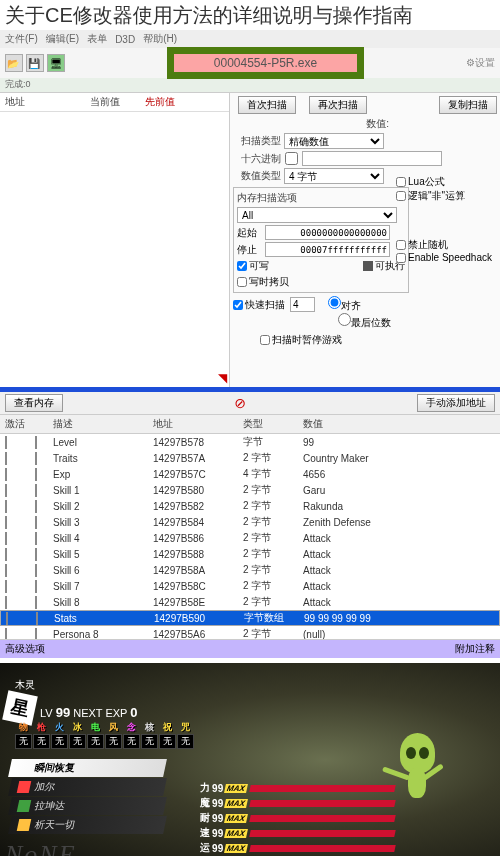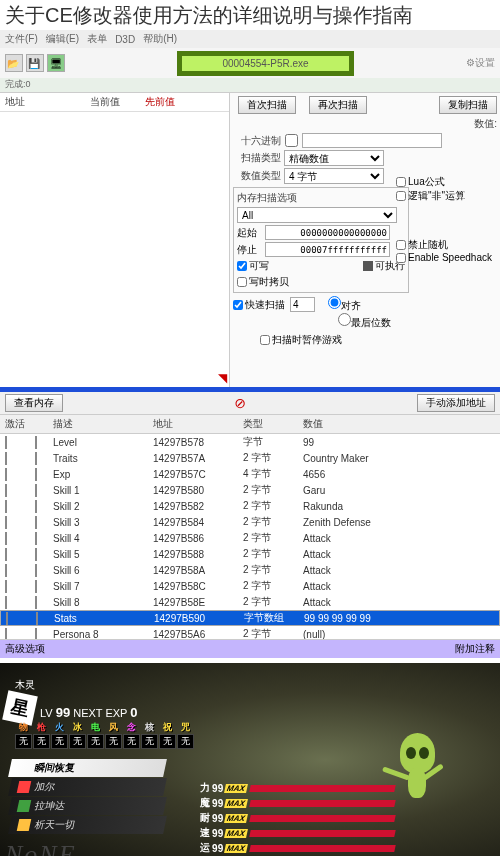--- a/index.html
+++ b/index.html
@@ -2,21 +2,21 @@
 <html><head>
 <meta charset="utf-8">
 <style>
 *{margin:0;padding:0;box-sizing:border-box;font-family:"Microsoft YaHei",sans-serif}
 body{background:#fff;width:500px;font-size:11px}
 .title{font-size:20px;color:#333;padding:2px 5px;line-height:1.3}
 .menubar{background:#eee;height:18px;display:flex;font-size:10px;color:#666;padding:0 5px;gap:8px;align-items:center}
 .toolbar{background:#f5f5f5;height:30px;display:flex;align-items:center;padding:0 5px;justify-content:space-between}
 .toolbar-left{display:flex;align-items:center;gap:3px}
 .icon-sm{width:18px;height:18px;display:inline-flex;align-items:center;justify-content:center;background:#ddd;border:1px solid #aaa;font-size:10px}
-.process-name{background:#bef264;padding:2px 40px;font-size:10px;color:#555;border:5px solid #4d7c0f}
+.process-name{background:#fca5a5;padding:2px 40px;font-size:12px;color:#555;border:7px solid #4d7c0f}
 .settings-icon{color:#888;font-size:10px}
 .progress-row{background:#e8f0e8;height:14px;font-size:9px;padding:0 5px;color:#666}
 .main-area{display:flex;height:295px;border-top:1px solid #ccc}
 .left-panel{width:230px;border-right:1px solid #ccc;background:#fff}
 .left-header{display:flex;font-size:10px;padding:2px 5px;border-bottom:1px solid #ddd;color:#444}
 .left-header span:nth-child(1){width:85px}
 .left-header span:nth-child(2){width:55px}
 .left-header span:nth-child(3){color:#b00}
 .right-panel{flex:1;background:#fafafa;padding:3px;font-size:10px}
 .scan-btns{display:flex;gap:13px;margin-bottom:3px;padding-left:5px}
@@ -108,31 +108,31 @@
       <span>当前值</span>
       <span>先前值</span>
     </div>
   </div>
   <div class="right-panel" style="position:relative">
     <div class="scan-btns">
       <button class="btn">首次扫描</button>
       <button class="btn">再次扫描</button>
       <button class="btn spaced">复制扫描</button>
     </div>
-    <div class="form-row" style="justify-content:flex-end">
+    <div class="form-row" style="justify-content:center">
         <span class="lbl">数值:</span>
+      </div>
+    <div class="form-row">
+        <span class="lbl">扫描类型</span>
+        <select class="sel" style="width:100px"><option>精确数值</option></select>
       </div>
     <div class="form-row">
         <span class="lbl">十六进制</span>
         <input type="checkbox" class="hex-inp" style="">
         <input class="inp" style="width: 140px;">
-      </div>
-    <div class="form-row">
-        <span class="lbl">扫描类型</span>
-        <select class="sel" style="width:100px"><option>精确数值</option></select>
       </div>
     <div class="form-row">
         <span class="lbl">数值类型</span>
         <select class="sel" style="width:100px"><option>4 字节</option></select>
       </div>
 
     <div class="right-col">
       <div class="chk">
           <input type="checkbox" style="">
           <span>Lua公式</span>

